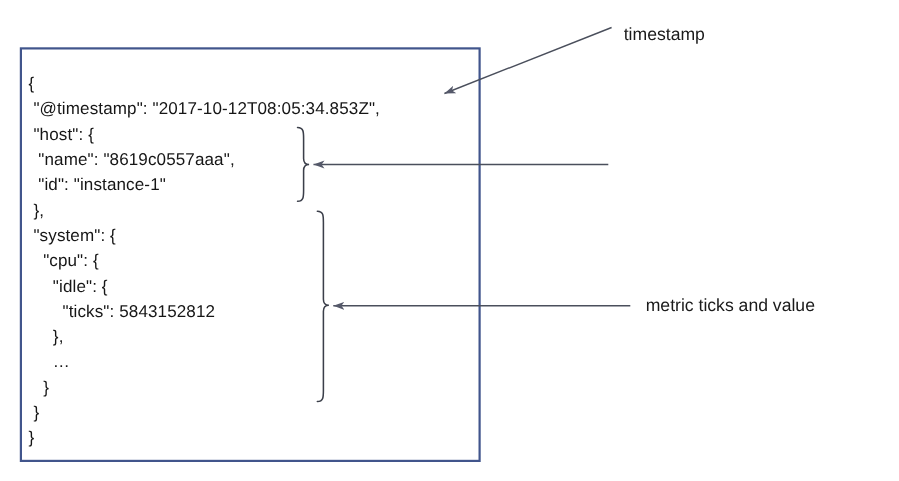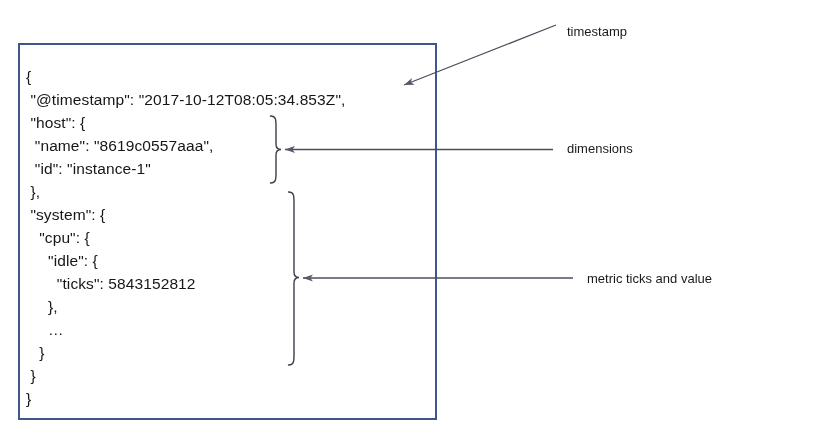--- a/index.html
+++ b/index.html
@@ -43,21 +43,21 @@
   #json-code .jline {
     display: block;
     height: 23px;
     white-space: pre;
   }
 
   
   .anno-label {
     position: absolute;
     font-family: "Liberation Sans", sans-serif;
-    font-size: 13px;
+    font-size: 16px;
     color: #1a1a1a;
     white-space: nowrap;
     line-height: 20px;
   }
   #label-timestamp { left: 567px; top: 22px; }
   #label-dimensions { left: 567px; top: 139px; }
   #label-metric { left: 587px; top: 269px; }
 
   
   #overlay {
@@ -113,17 +113,16 @@
                C 294 361, 294 365, 288.5 365" fill="none" stroke="#3b3f4a" stroke-width="1.4" stroke-linecap="round"></path>
     </g>
 
     <g>
       <line x1="573" y1="278" x2="303" y2="278" stroke="#4a4f5c" stroke-width="1.3" marker-end="url(#arrowhead)"></line>
     </g>
   </svg>
 
   <div class="anno-label" id="label-timestamp">timestamp</div>
 
-  <div class="anno-label" id="label-dimensions">dimensions</div>
 
   <div class="anno-label" id="label-metric">metric ticks and value</div>
 
 </div>
 
 </body></html>

